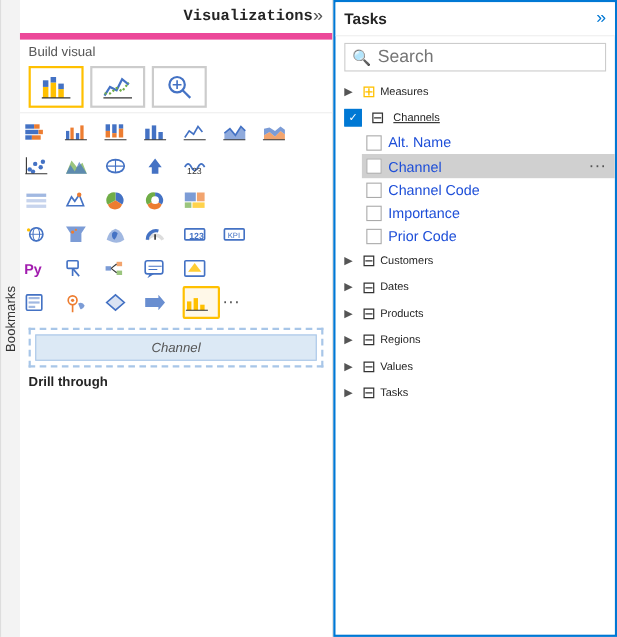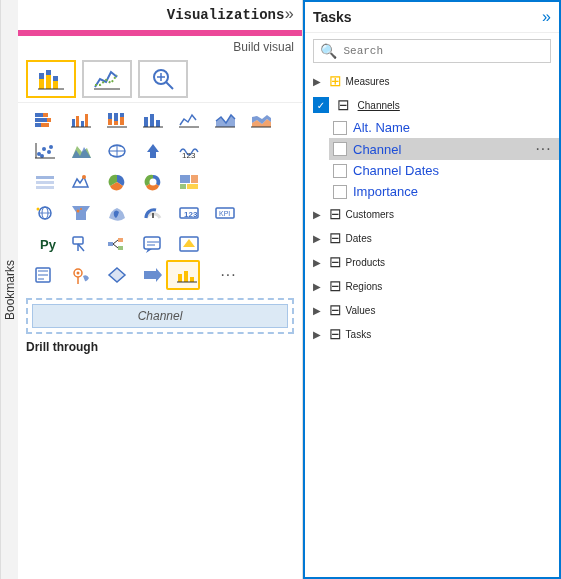--- a/index.html
+++ b/index.html
@@ -58,21 +58,20 @@
     .viz-expand-btn {
       font-size: 16px;
       color: #555;
       cursor: pointer;
     }
 
     .build-visual-label {
       font-size: 12px;
       color: #555;
       padding: 4px 8px 2px 8px;
-      text-align: right;
     }
 
     
     .viz-top-icons {
       display: flex;
       align-items: center;
       padding: 4px 8px;
       gap: 6px;
       border-bottom: 1px solid #eee;
     }
@@ -110,21 +109,21 @@
       display: flex;
       align-items: center;
       gap: 2px;
     }
 
     .viz-icon {
       width: 34px;
       height: 30px;
       display: flex;
       align-items: center;
-      justify-content: flex-end;
+      justify-content: flex-start;
       cursor: pointer;
       border-radius: 2px;
       font-size: 18px;
       color: #444;
     }
 
     .viz-icon.highlighted {
       border: 2px solid #ffc000;
       background: #fff8e8;
     }
@@ -557,21 +556,21 @@
       </div>
       <div class="viz-icon">
         <svg viewBox="0 0 22 18" width="22" height="18">
           <rect x="2" y="4" width="18" height="10" rx="1" fill="none" stroke="#4472C4" stroke-width="1.5"></rect>
           <text x="5" y="12" font-size="7" fill="#4472C4">KPI</text>
         </svg>
       </div>
     </div>
 
     <div class="viz-row">
-      <div class="viz-icon" style="font-size:13px; font-weight:bold; color:#14532d;">Py</div>
+      <div class="viz-icon" style="font-size:13px; font-weight:bold; color:#a21caf;">Py</div>
       <div class="viz-icon">
         <svg viewBox="0 0 22 18" width="22" height="18">
           <rect x="3" y="2" width="10" height="7" rx="1" fill="none" stroke="#4472C4" stroke-width="1.5"></rect>
           <line x1="8" y1="9" x2="8" y2="16" stroke="#4472C4" stroke-width="1.5"></line>
           <line x1="8" y1="9" x2="14" y2="16" stroke="#4472C4" stroke-width="1.5"></line>
         </svg>
       </div>
       <div class="viz-icon">
         <svg viewBox="0 0 22 18" width="22" height="18">
           <rect x="2" y="7" width="5" height="4" fill="#4472C4" opacity="0.7"></rect>
@@ -649,21 +648,21 @@
 
 <div class="fields-panel">
 
   <div class="fields-header">
     <span class="fields-header-title">Tasks</span>
     <span class="fields-expand-btn">»</span>
   </div>
 
   <div class="fields-search">
     <span class="fields-search-icon">🔍</span>
-    <input type="text" style="font-size: 11px; color: #a16207; font-family: Liberation Mono, monospace;" placeholder="Search">
+    <input type="text" style="font-size: 16px; color: #a16207;" placeholder="Search">
   </div>
 
   <div class="fields-list">
 
     <div class="fields-group">
       <div class="fields-group-header">
         <span class="group-arrow">▶</span>
         <span style="font-size:15px; color:#ffc000;">⊞</span>
         <span class="group-label">Measures</span>
       </div>
@@ -683,28 +682,32 @@
         </div>
 
         <div class="field-item selected">
           <div class="field-checkbox"></div>
           <span class="field-item-label">Channel</span>
           <span class="field-item-dots">···</span>
         </div>
 
         <div class="field-item">
           <div class="field-checkbox"></div>
-          <span class="field-item-label">Channel Dates</span>
+          <span class="field-item-label">Channel Code</span>
         </div>
 
         <div class="field-item">
           <div class="field-checkbox"></div>
           <span class="field-item-label">Importance</span>
         </div>
 
+        <div class="field-item">
+          <div class="field-checkbox"></div>
+          <span class="field-item-label">Prior Code</span>
+        </div>
 
       </div>
     </div>
 
     <div class="fields-group">
       <div class="fields-group-header">
         <span class="group-arrow">▶</span>
         <span style="font-size:15px; color:#333;">⊟</span>
         <span class="group-label">Customers</span>
       </div>

